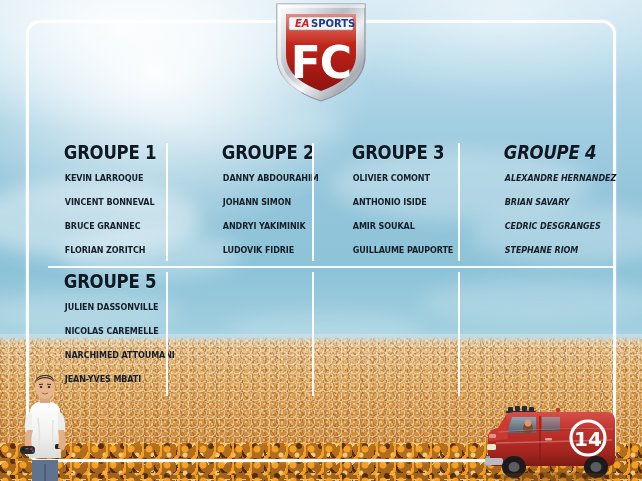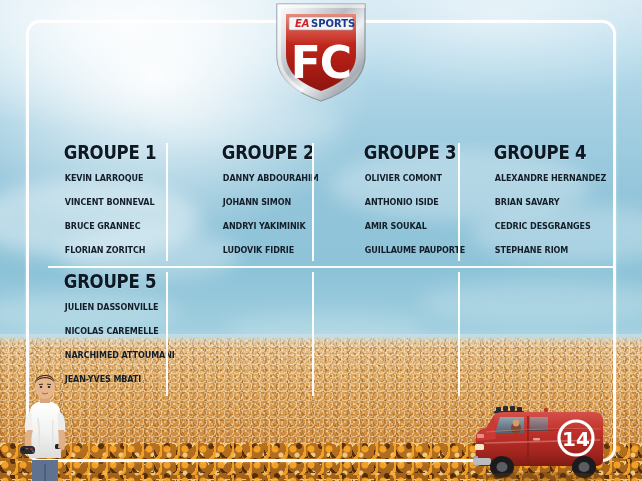--- a/index.html
+++ b/index.html
@@ -130,22 +130,22 @@
     position:absolute;
     left:46px; top:140px;
     width:570px; height:258px;
     z-index:20;
   }
   .col {
     position:absolute; top:0; width:146px; height:258px;
   }
   .col-0 { left:0px; }
   .col-1 { left:158px; }
-  .col-2 { left:300px; }
-  .col-3 { left:430px; }
+  .col-2 { left:288px; }
+  .col-3 { left:440px;font-style:italic; }
 
   .cell { position:absolute; left:0; width:146px; height:129px;margin-left:16px; }
   .cell-top    { top:0px; }
   .cell-bottom { top:129px; }
 
   .group-title {
     font-family:"DejaVu Sans Condensed","Liberation Sans",sans-serif;
     font-weight:700;
     font-size:20px;
     letter-spacing:-0.3px;
@@ -188,21 +188,21 @@
   
   .person {
     position:absolute; left:14px; top:372px;
     width:62px; height:109px;
     z-index:30;
   }
   .person svg { display:block; }
 
   
   .van {
-    position:absolute; left:464px; top:398px;
+    position:absolute; left:476px; top:398px;
     width:150px; height:83px;
     z-index:30;
   }
   .van svg { display:block; }
 </style>
 </head>
 <body>
 
 <div id="stage">
 

